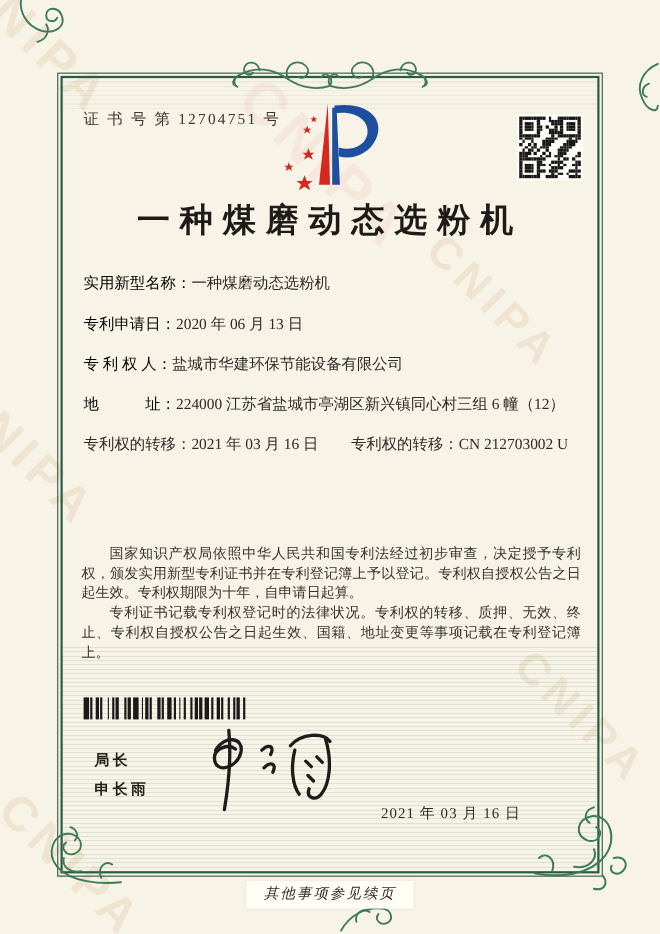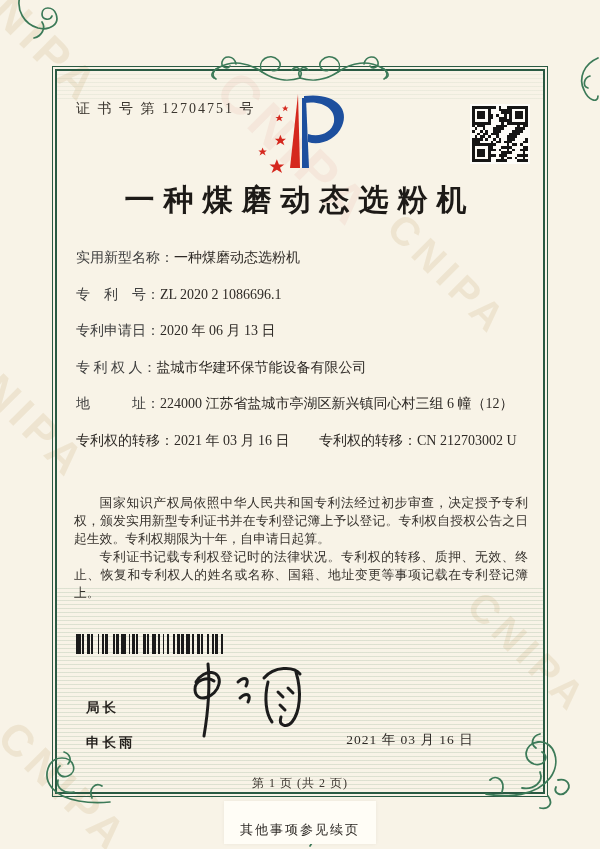--- a/index.html
+++ b/index.html
@@ -40,52 +40,52 @@
       display:grid;grid-template-columns:repeat(21,1fr);grid-template-rows:repeat(21,1fr);
       background:#fdfcf8;padding:2px;}
   .qr div{width:100%;height:100%;}
   .qr .b{background:#161616;}
   .title{position:absolute;left:0;top:180px;width:100%;text-align:center;
          font-size:30px;font-weight:700;letter-spacing:9px;color:#1d1a17;}
 
   
   .fields{position:absolute;left:76px;top:249px;width:452px;font-size:14px;}
   .frow{position:relative;height:36.5px;white-space:nowrap;}
-  .frow .lab{color:#404040;}
+  .frow .lab{color:#000000;}
   .frow .val{color:#2e2a26;}
   .grant{position:relative;height:36px;white-space:nowrap;}
   .grant .pair2{position:absolute;left:243px;top:0;}
 
   
   .paras{position:absolute;left:74px;top:494px;width:454px;font-size:12.8px;
          line-height:18px;text-align:justify;color:#36322d;}
   .paras p{margin:0;text-indent:2em;}
 
   
   .barcode{position:absolute;left:76px;top:634px;width:170px;height:20px;
            display:flex;align-items:stretch;}
   .barcode span{display:block;height:100%;}
   .barcode .bk{background:#1a1a1a;}
 
   
   .sig-labels{position:absolute;left:86px;top:682px;
               font-family:"Liberation Sans","DejaVu Sans",sans-serif;
               font-size:13.5px;font-weight:700;letter-spacing:3px;color:#24211d;}
-  .sig-labels div{margin-bottom:9px;margin-top:17px;}
+  .sig-labels div{margin-bottom:9px;}
   .sig-script{position:absolute;left:168px;top:658px;}
   .sig-script path{stroke:#1c1c1c;fill:none;stroke-linecap:round;stroke-linejoin:round;}
 
   .grant-date{position:absolute;left:320px;top:731px;width:180px;text-align:center;
               font-size:13.5px;color:#2e2a26;letter-spacing:1px;}
 
   .page-info{position:absolute;left:0;top:775px;width:100%;text-align:center;
              font-size:12px;color:#3a352e;letter-spacing:1px;}
 
   .note-box{position:absolute;left:50%;top:801px;transform:translateX(-50%);
-            background:#fffdf6;padding:20px 16px 5px;font-size:13px;
+            background:#fffdf6;padding:2px 16px 5px;font-size:13px;font-style:italic;
             letter-spacing:2px;color:#2e2a26;box-shadow:0 0 4px rgba(0,0,0,.05);}
 </style>
 </head>
 <body>
 
 <div class="page">
 
   <div class="wm wm1">CNIPA</div>
   <div class="wm wm2">CNIPA</div>
   <div class="wm wm3">CNIPA</div>
@@ -612,44 +612,41 @@
       <div class="b"></div>
       <div class="b"></div>
       <div class="b"></div>
     </div>
 
   <div class="title">一种煤磨动态选粉机</div>
 
   <div class="fields">
     <div class="frow">
       <span class="lab">实用新型名称：</span><span class="val">一种煤磨动态选粉机</span>
-    </div>
-    <div class="frow">
-      <span class="lab">专　利　号：</span><span class="val">ZL 2020 2 1086696.1</span>
     </div>
     <div class="frow">
       <span class="lab">专利申请日：</span><span class="val">2020 年 06 月 13 日</span>
     </div>
     <div class="frow">
       <span class="lab">专 利 权 人：</span><span class="val">盐城市华建环保节能设备有限公司</span>
     </div>
     <div class="frow">
       <span class="lab">地　　　址：</span><span class="val">224000 江苏省盐城市亭湖区新兴镇同心村三组 6 幢（12）</span>
     </div>
     <div class="grant">
       <span>专利权的转移：</span><span>2021 年 03 月 16 日</span>
       <span class="pair2">
         <span>专利权的转移：</span><span>CN 212703002 U</span>
       </span>
     </div>
   </div>
 
   <div class="paras">
     <p>国家知识产权局依照中华人民共和国专利法经过初步审查，决定授予专利权，颁发实用新型专利证书并在专利登记簿上予以登记。专利权自授权公告之日起生效。专利权期限为十年，自申请日起算。</p>
-    <p>专利证书记载专利权登记时的法律状况。专利权的转移、质押、无效、终止、恢复和专利权人的姓名或名称、国籍、地址变更等事项记载在专利登记簿上。</p>
+    <p>专利证书记载专利权登记时的法律状况。专利权的转移、质押、无效、终止、专利权自授权公告之日起生效、国籍、地址变更等事项记载在专利登记簿上。</p>
   </div>
 
   <div class="barcode" id="barcode">
       <span class="bk" style="width: 4.65px;"></span>
       <span style="width: 1.55px;"></span>
       <span class="bk" style="width: 1.55px;"></span>
       <span style="width: 3.1px;"></span>
       <span class="bk" style="width: 3.1px;"></span>
       <span style="width: 1.55px;"></span>
       <span class="bk" style="width: 1.55px;"></span>
@@ -721,17 +718,16 @@
       <path d="M72,40 c6,-6 12,-4 8,4"></path>
       <path d="M96,20 C106,8 126,8 132,16"></path>
       <path d="M100,24 C96,40 98,56 104,64"></path>
       <path d="M128,14 C134,34 132,54 124,64 C119,70 110,68 113,59"></path>
       <path d="M110,34 l5,5 M120,30 l5,5 M112,47 l5,5"></path>
     </g>
   </svg>
 
   <div class="grant-date">2021 年 03 月 16 日</div>
 
-  <div class="page-info">第 1 页 (共 2 页)</div>
 
   <div class="note-box">其他事项参见续页</div>
 
 </div>
 
 </body></html>

